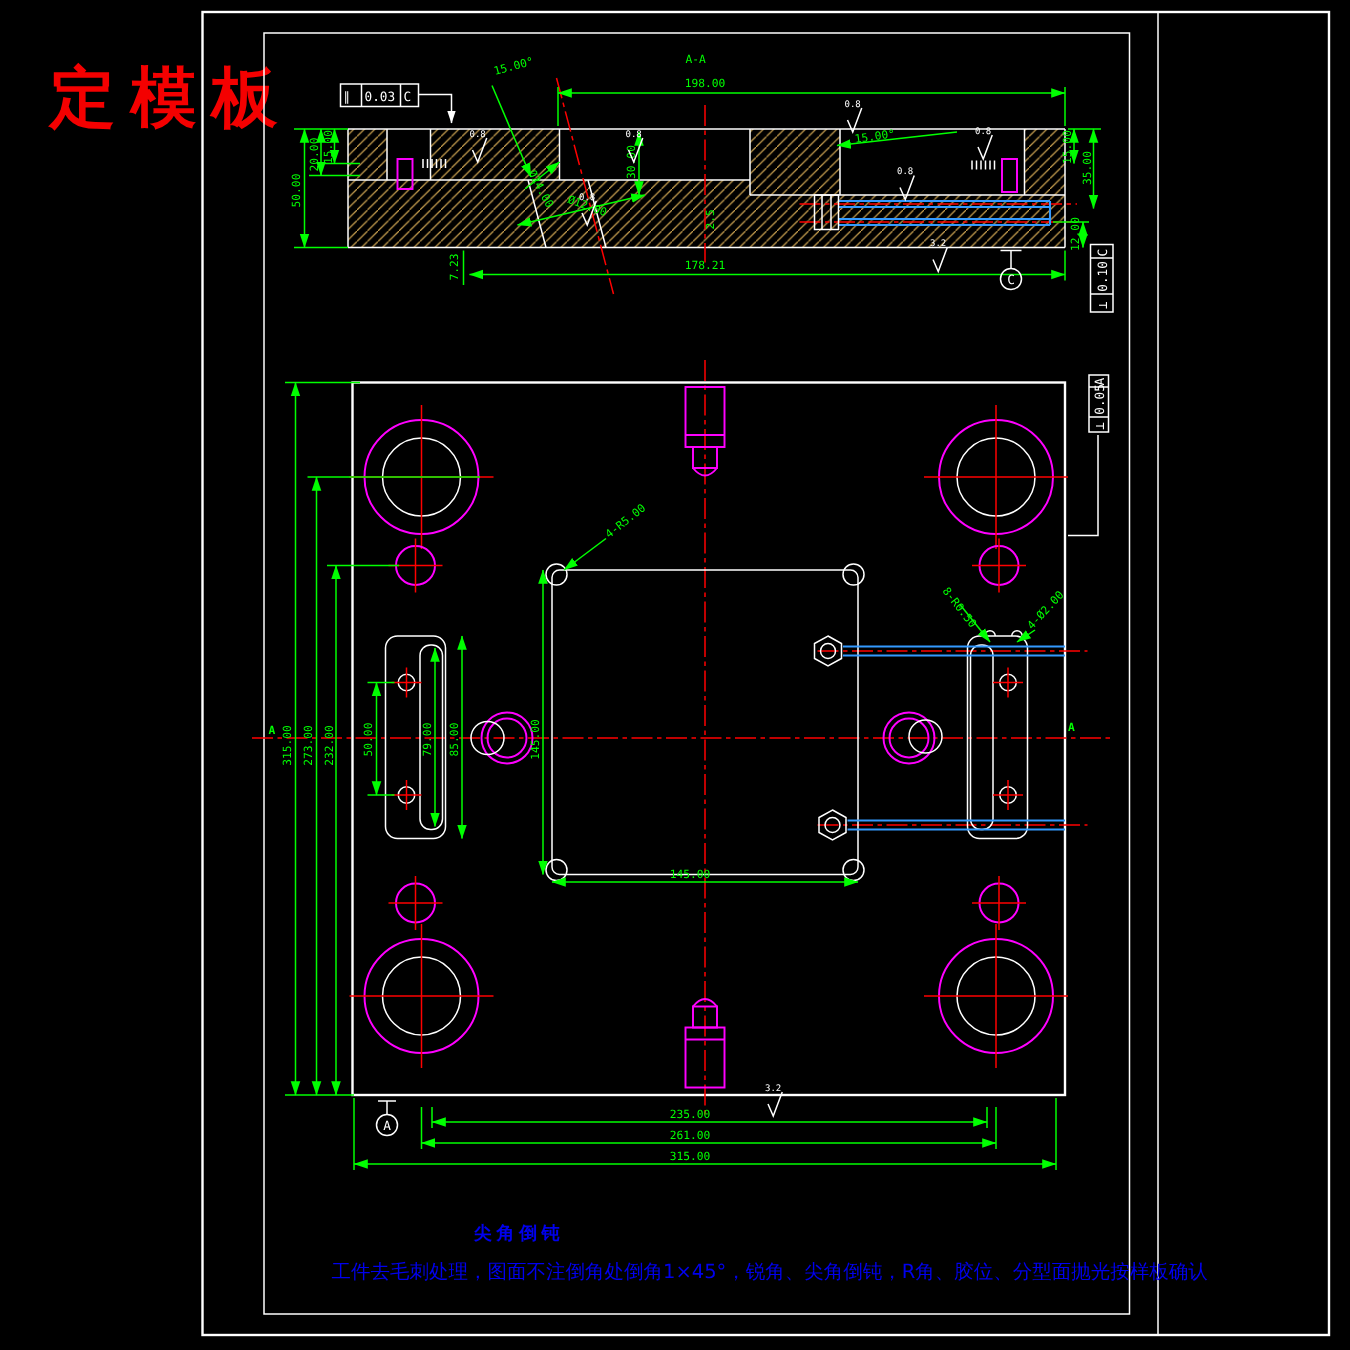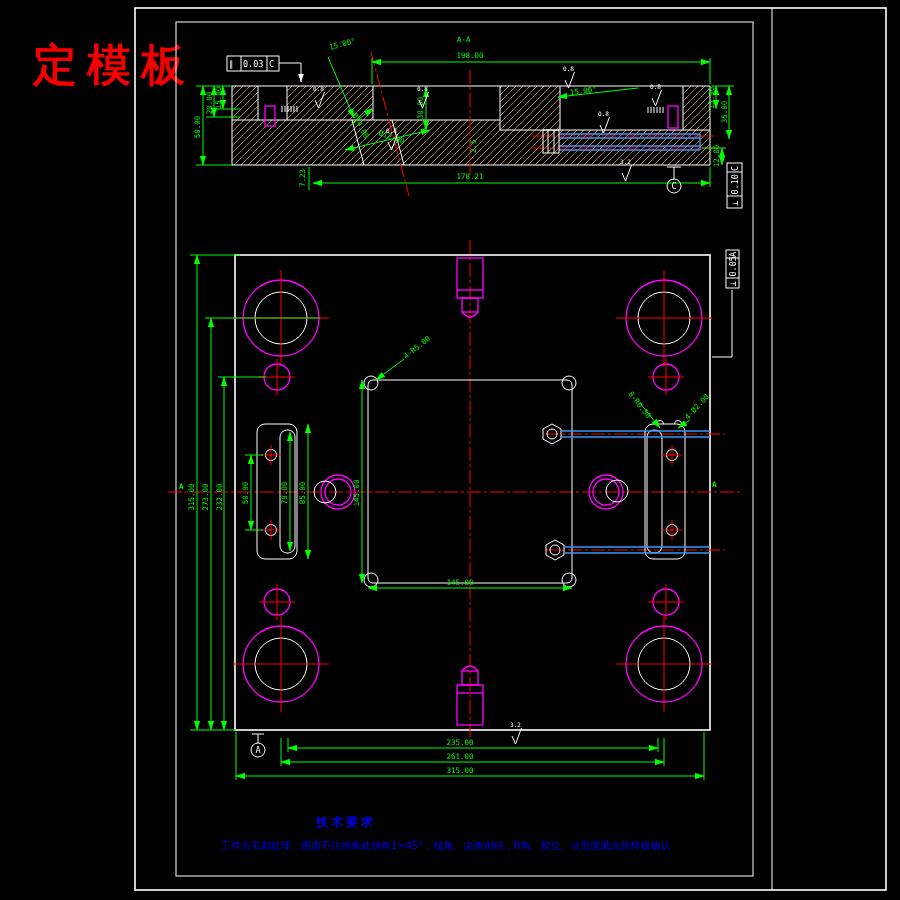--- a/index.html
+++ b/index.html
@@ -13,21 +13,21 @@
   .r{stroke:#ff0000;stroke-width:1;fill:none}
   .rc{stroke:#ff0000;stroke-width:1;fill:none;stroke-dasharray:14 3 3 3}
   .b{stroke:#3399ff;stroke-width:1.4;fill:none}
   .tg{fill:#00ff00;font-size:7.5px;font-family:"DejaVu Sans Mono",monospace;}
   .tw{fill:#ffffff;font-size:8.5px;font-family:"DejaVu Sans Mono",monospace;}
   .tf{fill:#ffffff;font-size:6px;font-family:"DejaVu Sans Mono",monospace;}
   .title-red{position:absolute;left:33px;top:36px;color:#f40000;font-size:44px;font-weight:bold;
              letter-spacing:10px;font-family:"DejaVu Serif",serif;}
   .blue-head{position:absolute;left:316px;top:814px;color:#0000ee;font-size:12px;font-weight:bold;
              letter-spacing:3px;font-family:"DejaVu Sans",sans-serif;}
-  .blue-note{position:absolute;left:221px;top:839px;color:#0000ee;font-size:10px;
+  .blue-note{position:absolute;left:221px;top:839px;color:#0000ee;font-size:13px;
              font-family:"DejaVu Sans",sans-serif;white-space:nowrap;}
 </style>
 </head>
 <body>
 
 <div class="stage">
 
   <div class="title-red">定模板</div>
 
   <svg width="900" height="900" viewBox="0 0 900 900">
@@ -420,16 +420,16 @@
         <text class="tw" x="258" y="753" text-anchor="middle">A</text>
       </g>
 
       <g transform="translate(517,736)">
         <path class="w" d="M-5,0 l3.5,8 l6,-16"></path>
         <text class="tf" x="-7" y="-9">3.2</text>
       </g>
     </g>
   </svg>
 
-  <div class="blue-head">技术要求</div>
+  <div class="blue-head">尖角倒钝</div>
   <div class="blue-note">工件去毛刺处理，图面不注倒角处倒角1×45°，锐角、尖角倒钝，R角、胶位、分型面抛光按样板确认</div>
 
 </div>
 
 </body></html>

